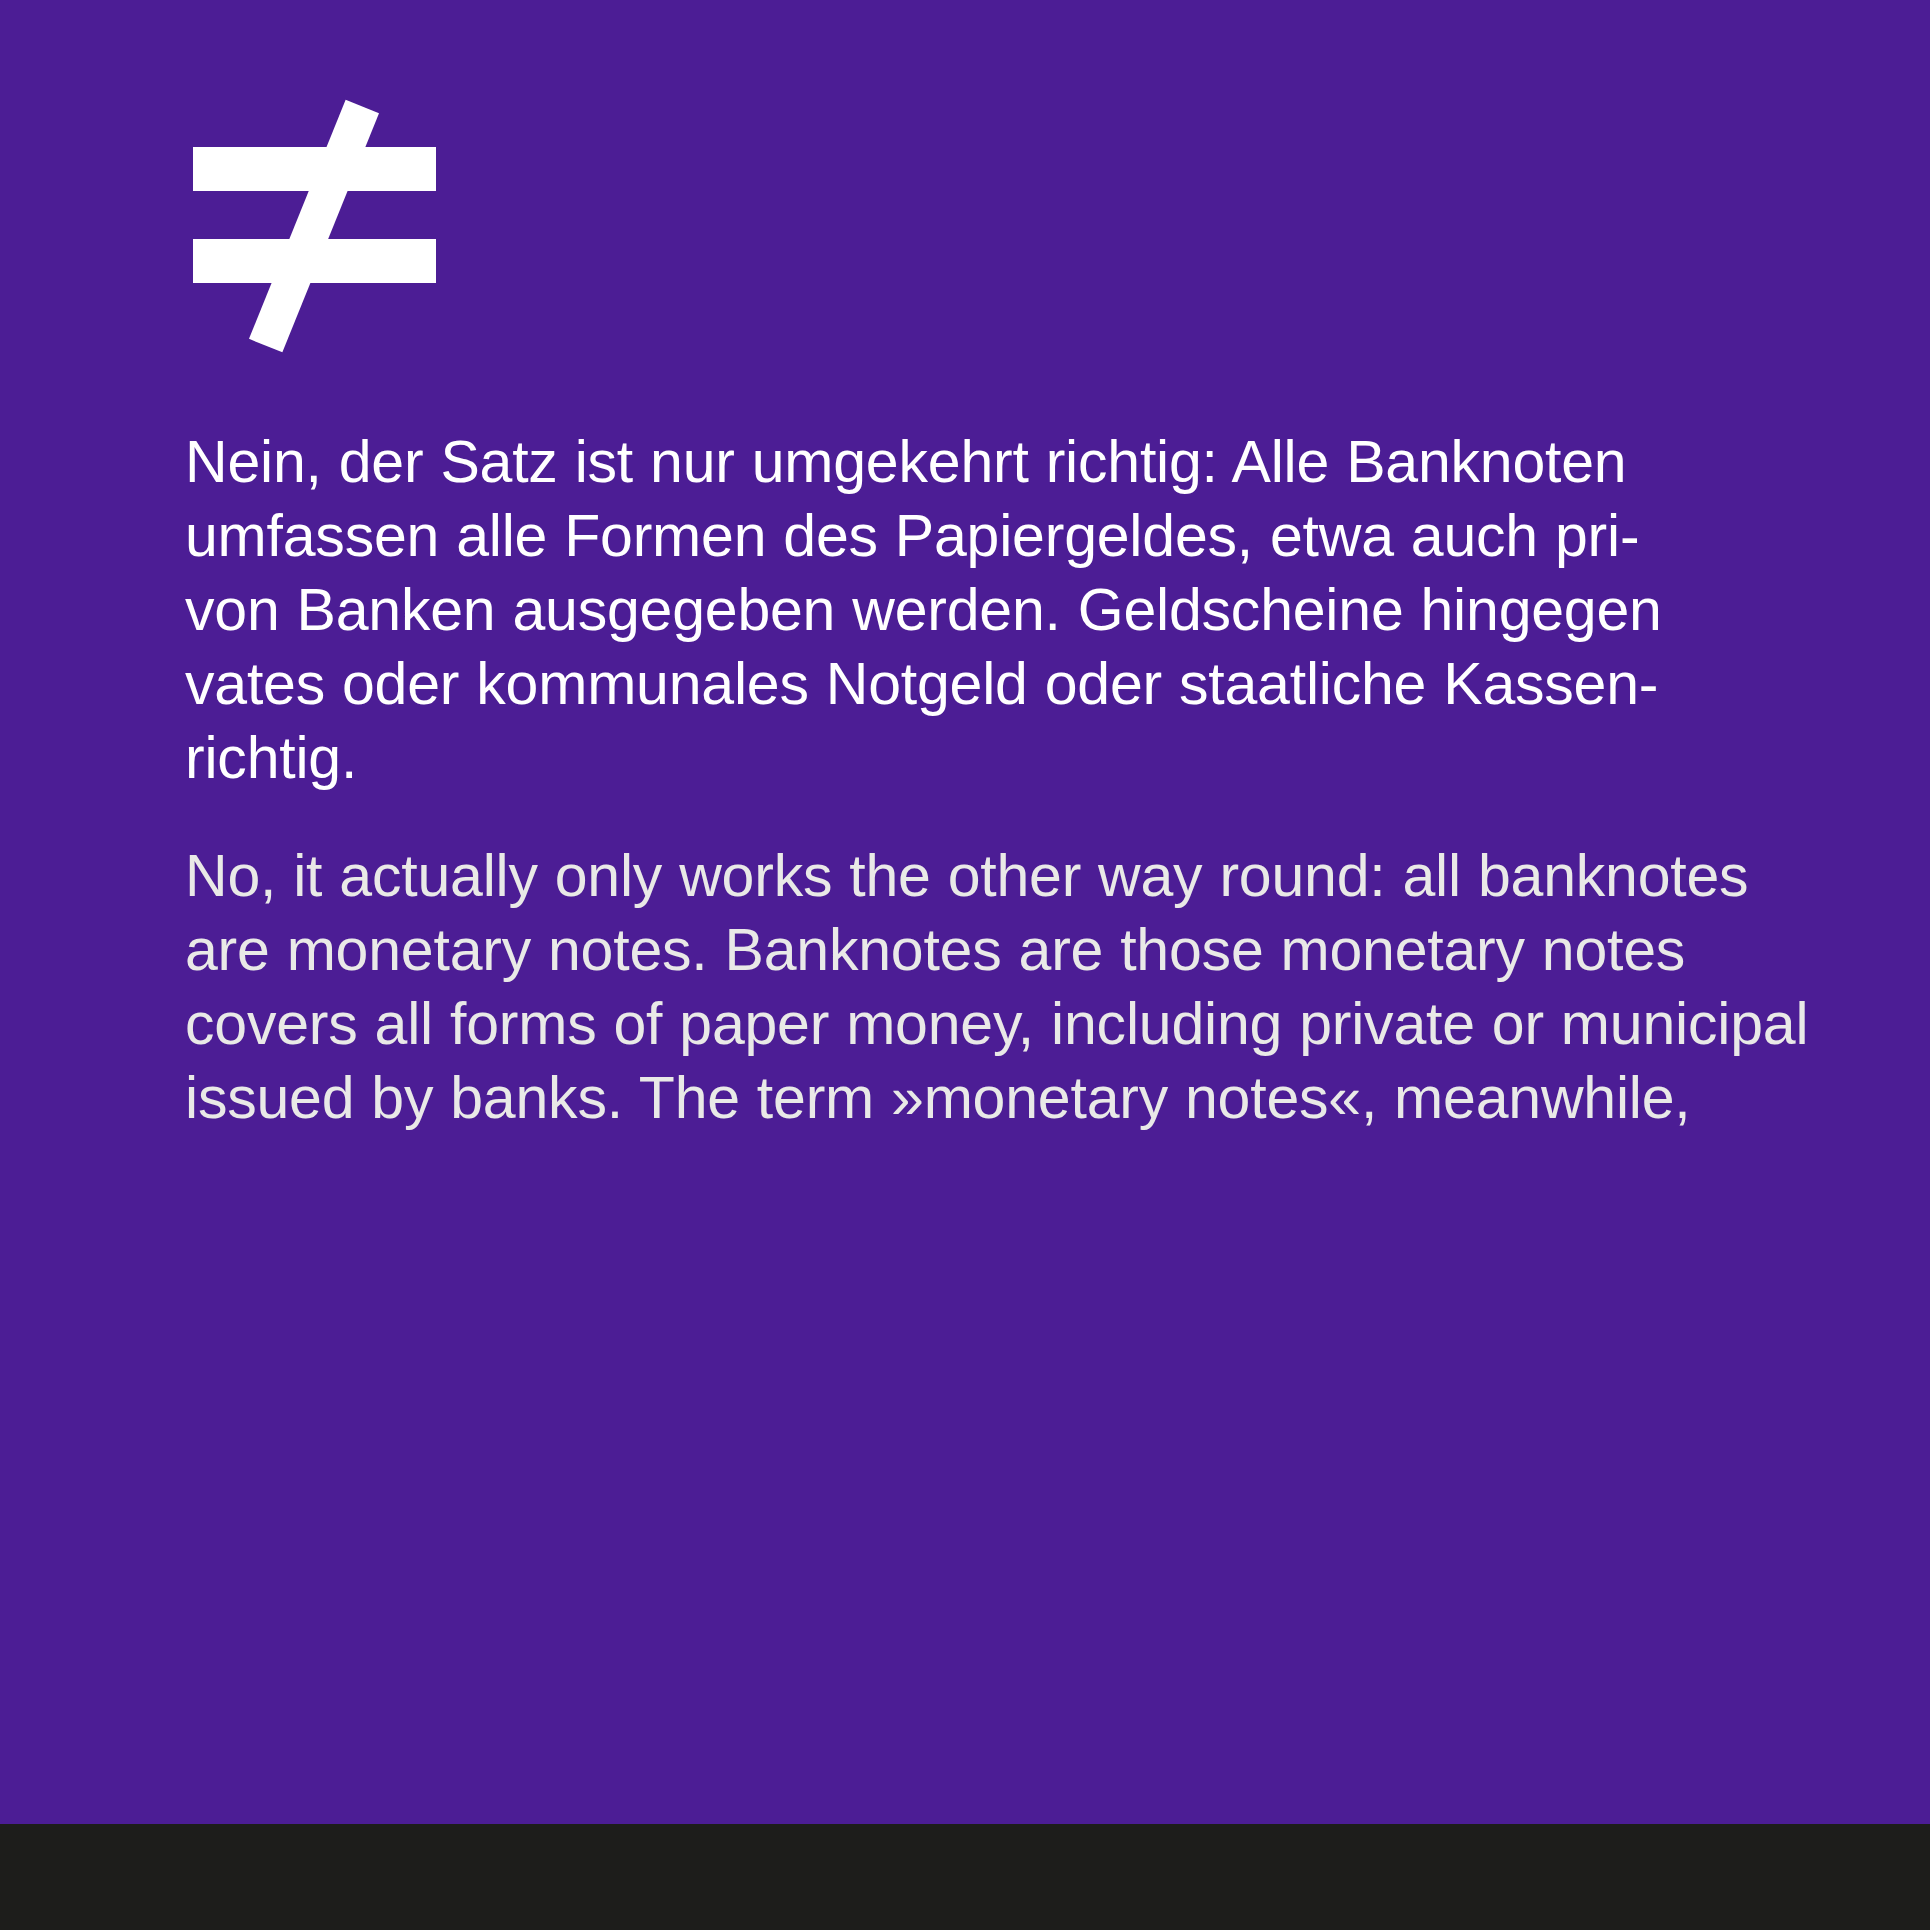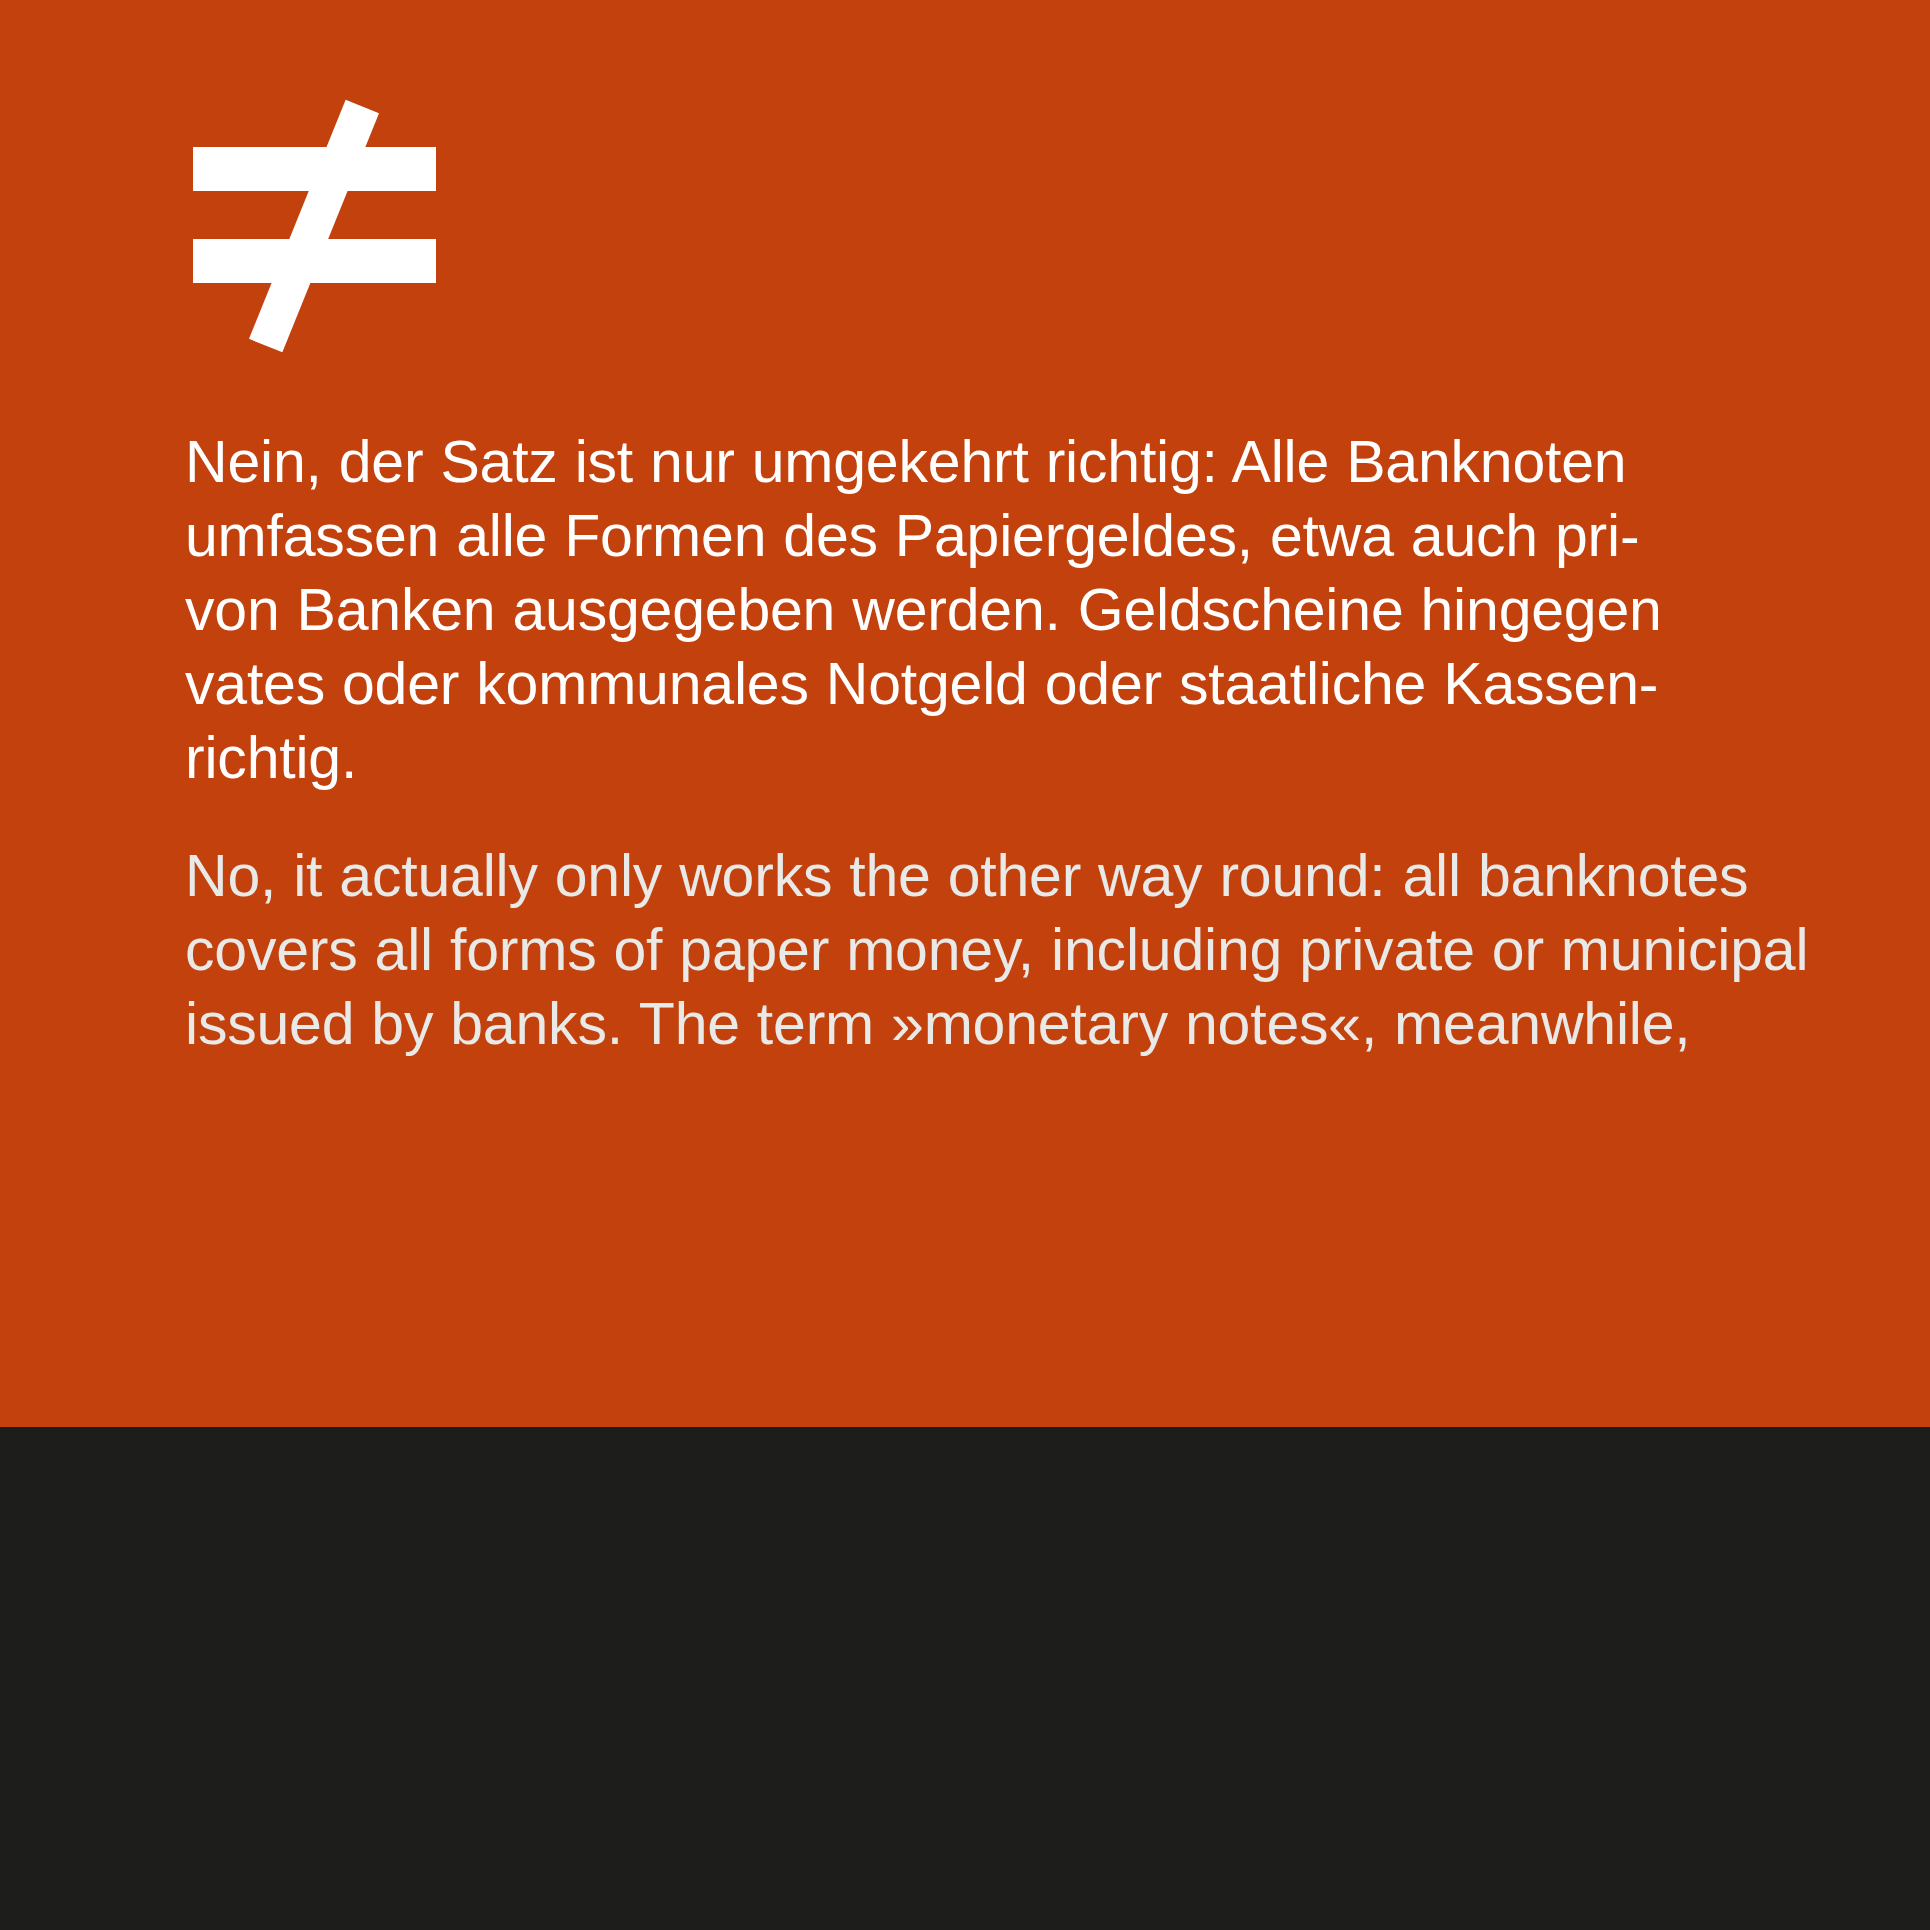--- a/index.html
+++ b/index.html
@@ -10,22 +10,22 @@
   body {
     width: 1931px;
     height: 1931px;
     overflow: hidden;
     font-family: "Liberation Sans", sans-serif;
     -webkit-font-smoothing: antialiased;
   }
   .page {
     position: relative;
     width: 1931px;
-    height: 1427px;
-    background: #c2410c;
+    height: 1824px;
+    background: #4c1d95;
     box-sizing: border-box;
   }
   .content {
     position: absolute;
     left: 185px;
     top: 86px;
     width: 1557px;
   }
   
   .symbol-wrap {
@@ -95,19 +95,20 @@
     <div class="para de">
       <span class="line">Nein, der Satz ist nur umgekehrt richtig: Alle Banknoten</span>
       <span class="line">umfassen alle Formen des Papiergeldes, etwa auch pri-</span>
       <span class="line">von Banken ausgegeben werden. Geldscheine hingegen</span>
       <span class="line">vates oder kommunales Notgeld oder staatliche Kassen-</span>
       <span class="line">richtig.</span>
     </div>
 
     <div class="para en">
       <span class="line">No, it actually only works the other way round: all banknotes</span>
+      <span class="line">are monetary notes. Banknotes are those monetary notes</span>
       <span class="line">covers all forms of paper money, including private or municipal</span>
       <span class="line">issued by banks. The term »monetary notes«, meanwhile,</span>
     </div>
 
   </div>
 </div>
 
 
 </body></html>

